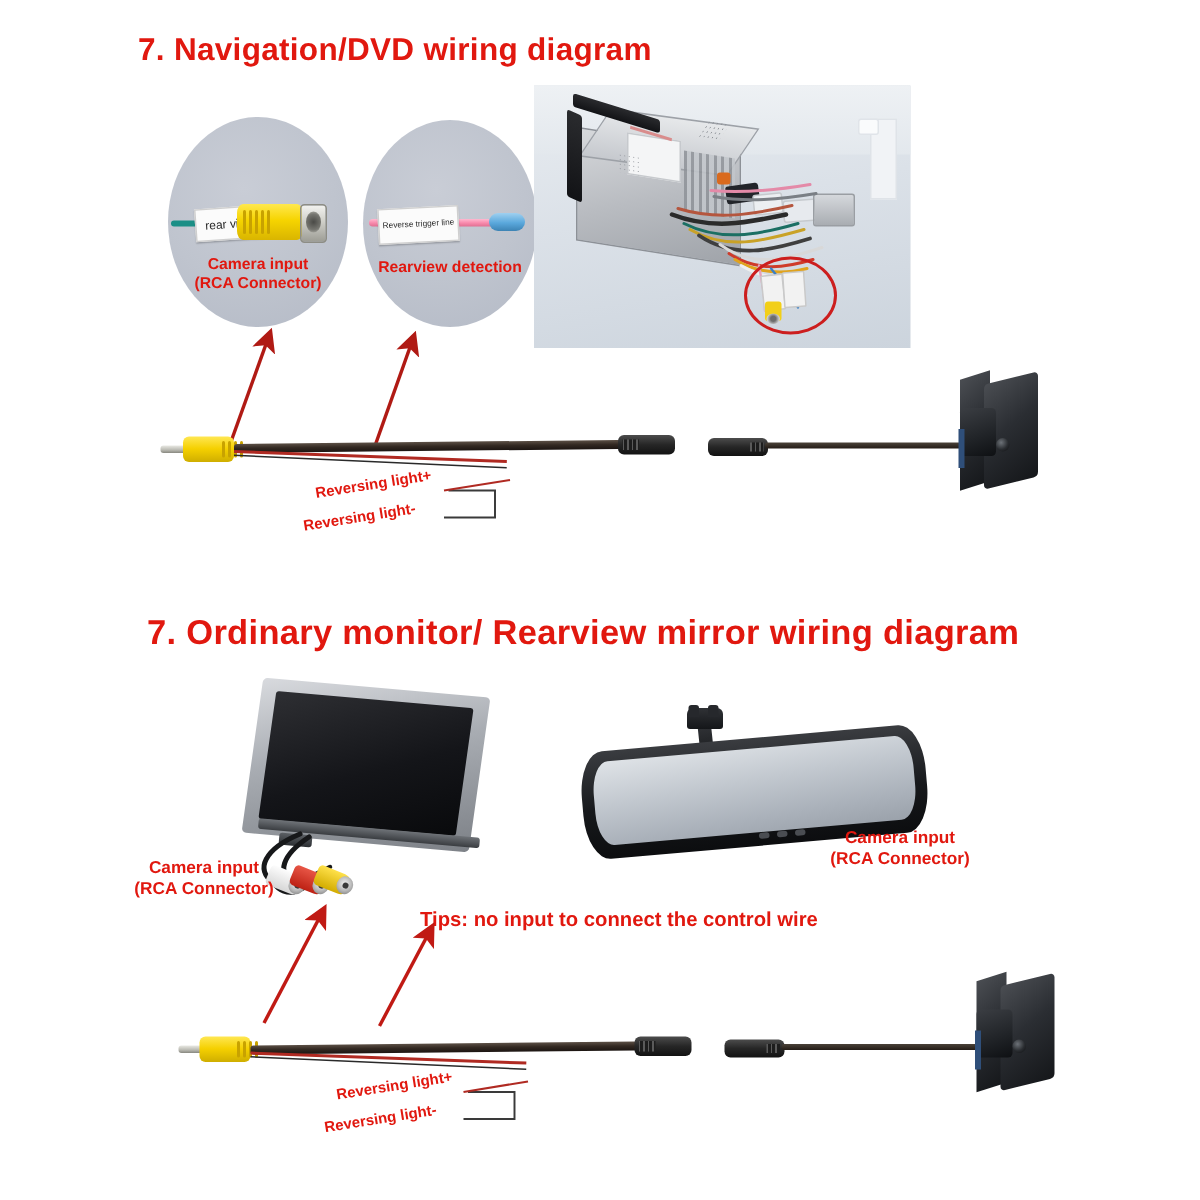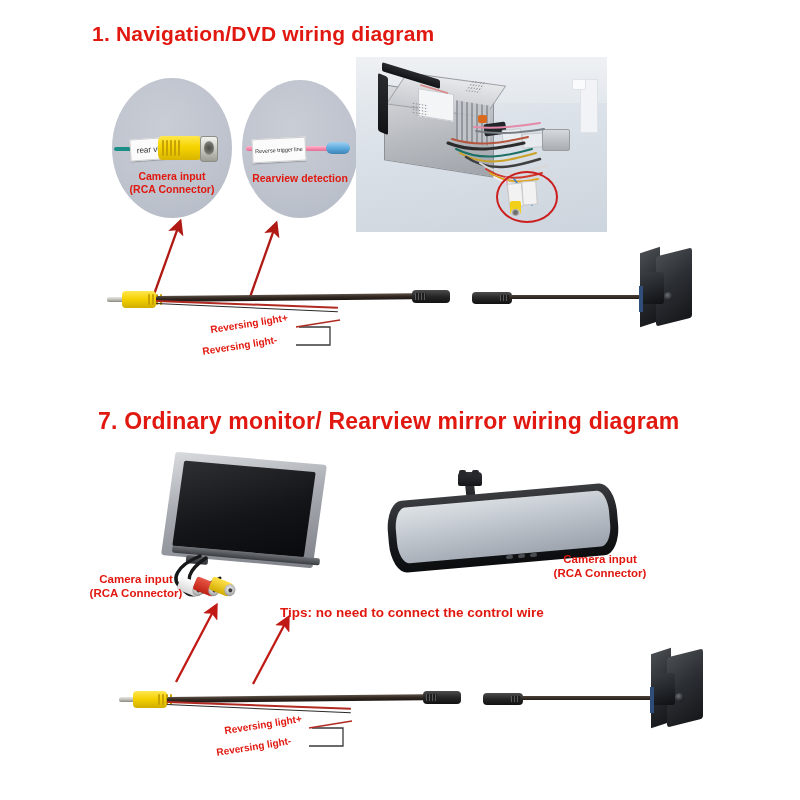--- a/index.html
+++ b/index.html
@@ -146,21 +146,21 @@
 
   .lbl-rot{position:absolute;color:#e1180f;font-weight:bold;white-space:nowrap;}
 </style>
 </head>
 <body>
 
 <div class="page">
 
   <div>
 
-    <div class="heading" id="heading-1">1. Navigation/DVD wiring diagram</div>
+    <div class="heading" id="heading-1">7. Navigation/DVD wiring diagram</div>
 
     <div class="inset" style="left:112px;top:78px;width:120px;height:140px;">
       <div class="teal-wire" style="left:2px;top:69px;width:26px;"></div>
       <div class="tag" style="left:18px;top:60px;width:44px;height:20px;font-size:8px;transform:rotate(-4deg);">
         <span>rear view</span>
       </div>
       <div class="rca-body" style="left:46px;top:58px;width:44px;height:24px;"></div>
       <div class="rca-ribs" style="left:50px;top:62px;height:16px;">
         <i></i>
           <i></i>
@@ -344,21 +344,21 @@
       <div class="mirror-btn" style="left:506px;top:555px;width:7px;height:4px;transform:rotate(-5deg);"></div>
       <div class="mirror-btn" style="left:518px;top:554px;width:7px;height:4px;transform:rotate(-5deg);"></div>
       <div class="mirror-btn" style="left:530px;top:553px;width:7px;height:4px;transform:rotate(-5deg);"></div>
 
       <div class="red-label" style="left:500px;top:552px;width:200px;font-size:11.5px;">
         <div>Camera input</div>
         <div>(RCA Connector)</div>
       </div>
     </div>
 
-    <div class="red-label" style="left:280px;top:605px;font-size:13.5px;text-align:left;width:auto;">Tips: no need to connect the control wire</div>
+    <div class="red-label" style="left:280px;top:605px;font-size:13.5px;text-align:left;width:auto;">Tips: no input to connect the control wire</div>
 
     <svg class="ov">
       <defs>
         <marker id="ah2" markerWidth="7" markerHeight="7" refX="5.4" refY="3.5" orient="auto">
           <path d="M0,0 L7,3.5 L0,7 L1.6,3.5 z" fill="#c01a14"></path>
         </marker>
       </defs>
       <line x1="176" y1="682" x2="216" y2="606" stroke="#c01a14" stroke-width="2.3" marker-end="url(#ah2)"></line>
       <line x1="253" y1="684" x2="288" y2="618" stroke="#c01a14" stroke-width="2.3" marker-end="url(#ah2)"></line>
     </svg>

